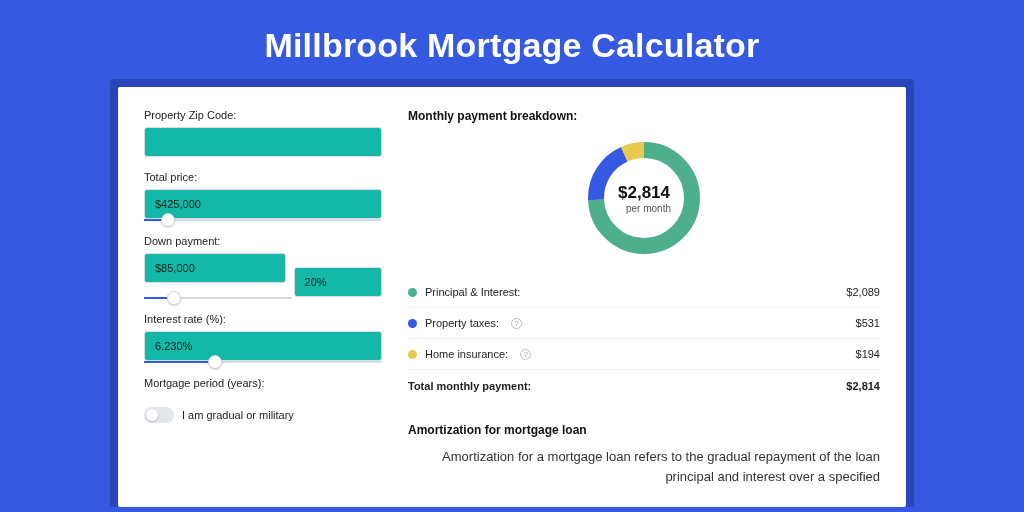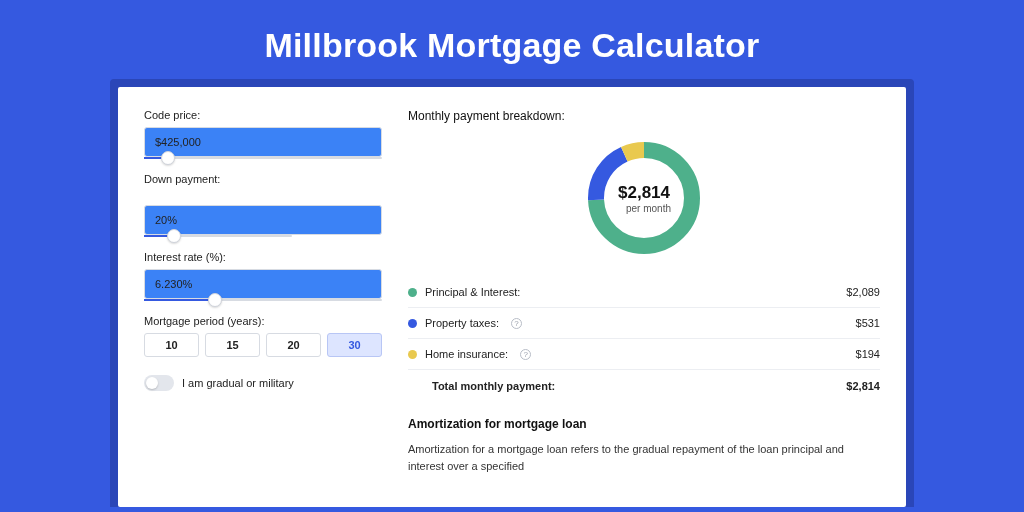--- a/index.html
+++ b/index.html
@@ -42,21 +42,21 @@
 
   .lbl { font-size: 11px; color: #222; margin-bottom: 6px; }
   .field {
     width: 100%;
     border: 1px solid #d7dbe2;
     border-radius: 3px;
     height: 30px;
     padding: 0 10px;
     font-size: 11px;
     color: #222;
-    background: #3b82f6;
+    background: #14b8a6;
   }
   .group { margin-bottom: 14px; }
 
   .slider-track {
     height: 2px;
     background: #d7dbe2;
     position: relative;
     margin-top: 0px;
     border-radius: 2px;
   }
@@ -96,21 +96,21 @@
   .toggle-row { display: flex; align-items: center; gap: 8px; margin-top: 18px; }
   .toggle {
     width: 30px; height: 16px; border-radius: 10px; background: #e3e6ec; position: relative;
   }
   .toggle::after {
     content: ""; position: absolute; width: 12px; height: 12px; background: #fff; border-radius: 50%;
     top: 2px; left: 2px; box-shadow: 0 1px 2px rgba(0,0,0,0.2);
   }
   .toggle-label { font-size: 11px; color: #222; }
 
-  .breakdown-title { font-size: 12px; font-weight: 400; color: #111; margin-bottom: 14px; }
+  .breakdown-title { font-size: 12px; font-weight: 700; color: #111; margin-bottom: 14px; }
 
   .donut-wrap { display: flex; justify-content: center; margin-bottom: 18px; }
   .donut { position: relative; width: 122px; height: 122px; }
   .donut svg { transform: rotate(-90deg); }
   .donut-center {
     position: absolute; inset: 0; display: flex; flex-direction: column; align-items: center; justify-content: center;
   }
   .donut-amount { font-size: 17px; font-weight: 700; color: #111; }
   .donut-sub { font-size: 10px; color: #555; margin-left: 9px; }
 
@@ -120,76 +120,75 @@
   }
   .legend-row:last-of-type { border-bottom: 1px solid #eceef2; gap: 40px; }
   .legend-left { display: flex; align-items: center; gap: 8px; justify-content: space-between; }
   .dot { width: 9px; height: 9px; border-radius: 50%; }
   .info-icon {
     width: 11px; height: 11px; border: 1px solid #b8bdc7; border-radius: 50%;
     display: inline-flex; align-items: center; justify-content: center;
     font-size: 8px; color: #9aa0ac; margin-left: 4px;
   }
   .legend-val { font-weight: 400; }
-  .total-row { font-weight: 700; border-bottom: none; padding-top: 10px; margin-left: 24px; }
+  .total-row { font-weight: 700; border-bottom: none; padding-top: 10px; }
   .total-row .legend-val { font-weight: 700; }
 
-  .amort { margin-top: 16px; }
+  .amort { margin-top: 22px; }
   .amort-title { font-size: 12px; font-weight: 700; color: #111; margin-bottom: 10px; }
-  .amort-body { font-size: 11px; color: #333; line-height: 1.5; }
+  .amort-body { font-size: 13px; color: #333; line-height: 1.5; text-align: right; }
 </style>
 </head>
 <body>
 
 <div class="title">Millbrook Mortgage Calculator</div>
 
 <div class="card-wrap">
   <div class="card-shadow"></div>
   <div class="card">
 
     <div class="left">
 
-
-      <div class="group">
-        <div class="lbl">Code price:</div>
+      <div class="group">
+        <div class="lbl">Property Zip Code:</div>
+        <input class="field" value="" style="">
+      </div>
+
+      <div class="group">
+        <div class="lbl">Total price:</div>
         <input class="field" value="$425,000" style="">
         <div class="slider-track">
           <div class="slider-fill" id="hp-fill" style="width: 10%;"></div>
           <div class="slider-thumb" id="hp-thumb" style="left: 10%;"></div>
         </div>
       </div>
 
       <div class="group">
         <div class="lbl">Down payment:</div>
         <div class="two-col">
+          <input class="field" value="$85,000" style="">
           <input class="field" value="20%" style="">
         </div>
         <div class="slider-track" style="width:62%">
           <div class="slider-fill" id="dp-fill" style="width: 20%;"></div>
           <div class="slider-thumb" id="dp-thumb" style="left: 20%;"></div>
         </div>
       </div>
 
       <div class="group">
         <div class="lbl">Interest rate (%):</div>
         <input class="field" value="6.230%" style="">
         <div class="slider-track">
           <div class="slider-fill" id="ir-fill" style="width: 30%;"></div>
           <div class="slider-thumb" id="ir-thumb" style="left: 30%;"></div>
         </div>
       </div>
 
       <div class="group">
         <div class="lbl">Mortgage period (years):</div>
-        <div class="period-row" id="period-row">
-            <div class="period-btn">10</div>
-            <div class="period-btn">15</div>
-            <div class="period-btn">20</div>
-            <div class="period-btn active">30</div>
-          </div>
       </div>
 
       <div class="toggle-row">
         <div class="toggle"></div>
         <div class="toggle-label">I am gradual or military</div>
       </div>
 
     </div>
 
     <div class="right">

